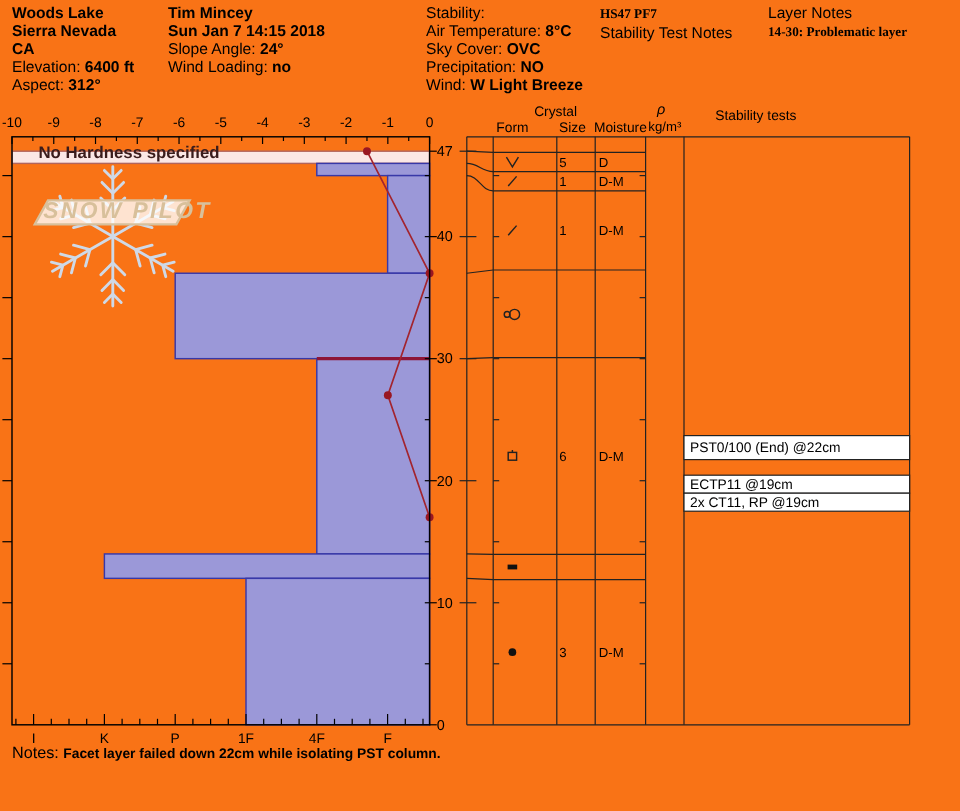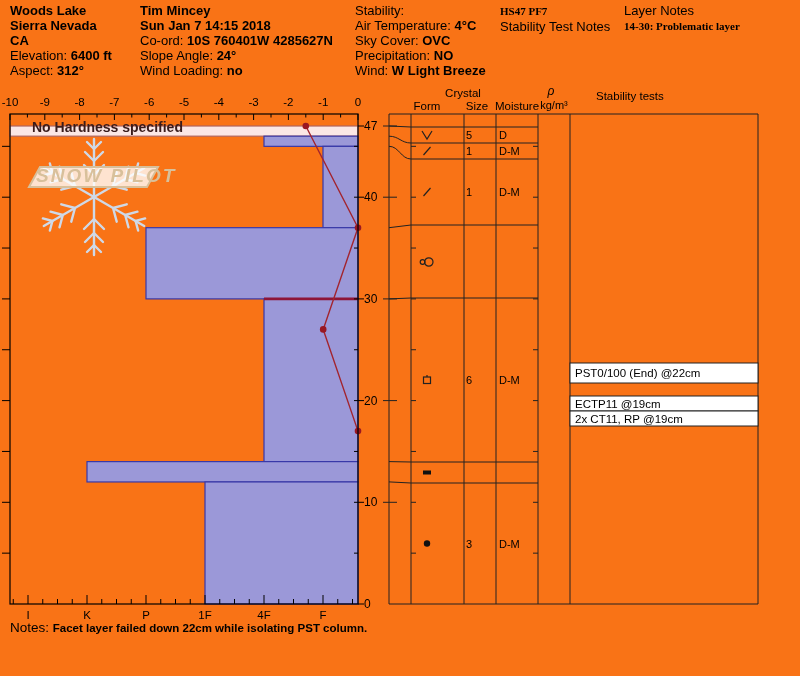--- a/index.html
+++ b/index.html
@@ -19,36 +19,35 @@
 <div class="hcol" style="left:10px">
   <div><span class="b">Woods Lake</span></div>
   <div><span class="b">Sierra Nevada</span></div>
   <div><span class="b">CA</span></div>
   <div><span>Elevation: </span><span class="b">6400 ft</span></div>
   <div><span>Aspect: </span><span class="b">312°</span></div>
 </div>
 <div class="hcol" style="left:140px">
   <div><span class="b">Tim Mincey</span></div>
   <div><span class="b">Sun Jan 7 14:15 2018</span></div>
-  <div><span>Co-ord: </span><span class="b">10S 760401W 4285627N</span></div>
   <div><span>Slope Angle: </span><span class="b">24°</span></div>
   <div><span>Wind Loading: </span><span class="b">no</span></div>
 </div>
 <div class="hcol" style="left:355px">
   <div><span>Stability:</span></div>
-  <div><span>Air Temperature: </span><span class="b">4°C</span></div>
+  <div><span>Air Temperature: </span><span class="b">8°C</span></div>
   <div><span>Sky Cover: </span><span class="b">OVC</span></div>
   <div><span>Precipitation: </span><span class="b">NO</span></div>
   <div><span>Wind: </span><span class="b">W Light Breeze</span></div>
 </div>
 <div class="hcol" style="left:500px">
   <div><span class="sm">HS47 PF7</span></div>
   <div><span>Stability Test Notes</span></div>
 </div>
-<div class="hcol" style="left:624px">
+<div class="hcol" style="left:640px">
   <div><span>Layer Notes</span></div>
   <div><span class="sm">14-30: Problematic layer</span></div>
 </div>
 
 <svg id="chart-svg" width="800" height="676" viewBox="0 0 800 676">
       <g transform="translate(94,197)" stroke="#cfd9e7" stroke-width="2.4" stroke-linecap="round" fill="none">
         <g transform="rotate(0)">
           <path d="M0,0 L0,-58"></path>
           <path d="M0,-22 l10,-10 M0,-22 l-10,-10"></path>
           <path d="M0,-36 l9,-9 M0,-36 l-9,-9"></path>

